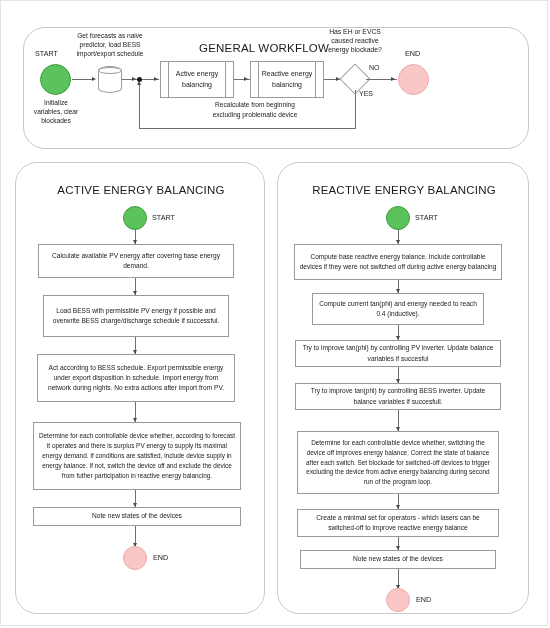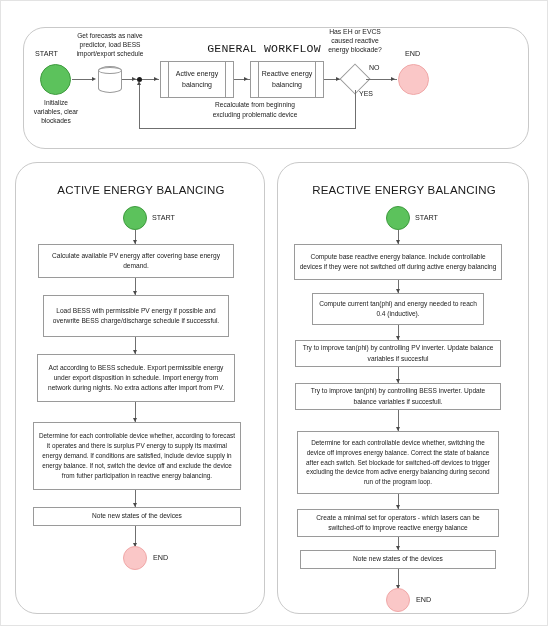--- a/index.html
+++ b/index.html
@@ -178,21 +178,21 @@
     white-space: nowrap;
   }
 </style>
 </head>
 <body>
 
 <div class="page">
 
   <div class="panel" id="panel-general">
 
-    <div class="panel-title" style="left:110px; top:14px; width:260px;font-family:Liberation Mono, monospace;">GENERAL WORKFLOW</div>
+    <div class="panel-title" style="left:110px; top:14px; width:260px;">GENERAL WORKFLOW</div>
 
     <div class="circle start" style="left:16px; top:36px; width:31px; height:31px;"></div>
     <div class="node-label" style="left:11px; top:21px;">START</div>
     <div class="node-label multiline" style="left:7px; top:71px; width:50px; font-size:6.6px;">Initialize variables, clear blockades</div>
 
     <div class="ln h" style="left:48px; top:51px; width:21px;"></div>
     <div class="arrow-r" style="left:68px; top:48.5px;"></div>
 
     <div class="cylinder" style="left:74px; top:38px; width:24px; height:27px;"></div>
     <div class="node-label multiline" style="left:43px; top:4px; width:86px; font-size:6.6px;">Get forecasts as naive predictor, load BESS import/export schedule</div>

